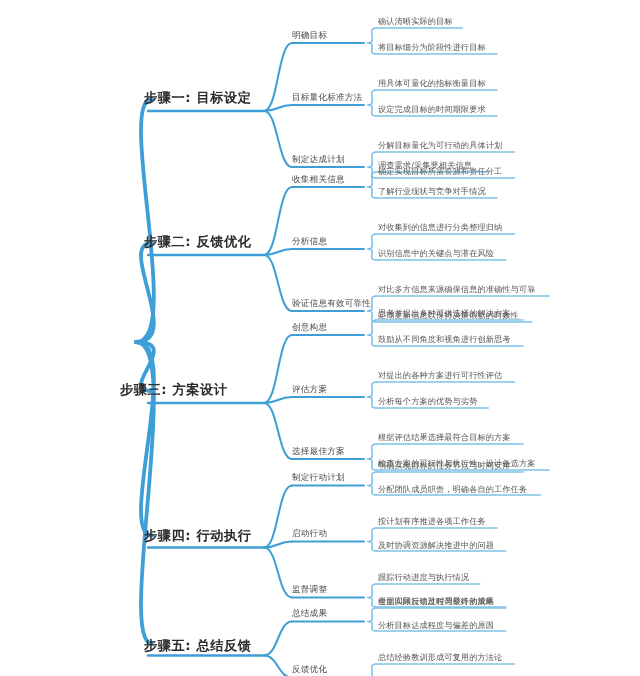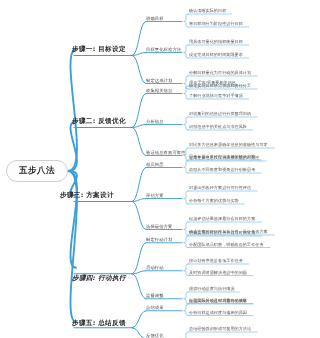--- a/index.html
+++ b/index.html
@@ -136,21 +136,20 @@
       <path d="M 188 304 L 252.89999999999998 304" fill="none" stroke="#7ec2e8" stroke-width="0.7" stroke-linecap="round"></path>
       <path d="M 184 310.75 C 189 310.75 183 315.5 188 315.5" fill="none" stroke="#7ec2e8" stroke-width="0.8" stroke-linecap="round"></path>
       <path d="M 188 315.5 L 252.89999999999998 315.5" fill="none" stroke="#7ec2e8" stroke-width="0.7" stroke-linecap="round"></path>
       <path d="M 132 327.75 C 139 327.75 139 338.75 146 338.75" fill="none" stroke="#3d9fd6" stroke-width="1" stroke-linecap="round"></path>
       <path d="M 146 338.75 L 182 338.75" fill="none" stroke="#3d9fd6" stroke-width="0.9" stroke-linecap="round"></path>
       <path d="M 184 338.75 C 189 338.75 183 332 188 332" fill="none" stroke="#7ec2e8" stroke-width="0.8" stroke-linecap="round"></path>
       <path d="M 188 332 L 257.25 332" fill="none" stroke="#7ec2e8" stroke-width="0.7" stroke-linecap="round"></path>
       <path d="M 184 338.75 C 189 338.75 183 343.5 188 343.5" fill="none" stroke="#7ec2e8" stroke-width="0.8" stroke-linecap="round"></path>
       <path d="M 188 343.5 L 265.95 343.5" fill="none" stroke="#7ec2e8" stroke-width="0.7" stroke-linecap="round"></path>
     </svg>
-  <div class="node root">五步八法</div>
   <div id="nodes">
       <div class="node step" style="left: 72px; top: 43.5px; width: 62px;">步骤一: 目标设定</div>
       <div class="node sub" style="left: 146px; top: 12.5px; width: 40px;">明确目标</div>
       <div class="node leaf" style="left: 188px; top: 6px; width: 49.15px;">确认清晰实际的目标</div>
       <div class="node leaf" style="left: 188px; top: 19px; width: 66.55px;">将目标细分为阶段性进行目标</div>
       <div class="node sub" style="left: 146px; top: 43.5px; width: 40px;">目标量化标准方法</div>
       <div class="node leaf" style="left: 188px; top: 37px; width: 66.55px;">用具体可量化的指标衡量目标</div>
       <div class="node leaf" style="left: 188px; top: 50px; width: 66.55px;">设定完成目标的时间期限要求</div>
       <div class="node sub" style="left: 146px; top: 74.5px; width: 40px;">制定达成计划</div>
       <div class="node leaf" style="left: 188px; top: 68px; width: 75.25px;">分解目标量化为可行动的具体计划</div>
@@ -168,21 +167,21 @@
       <div class="node step" style="left: 60px; top: 189.5px; width: 62px;">步骤三: 方案设计</div>
       <div class="node sub" style="left: 146px; top: 158.5px; width: 40px;">创意构思</div>
       <div class="node leaf" style="left: 188px; top: 152px; width: 79.6px;">思考并提出多种可供选择的解决方案</div>
       <div class="node leaf" style="left: 188px; top: 165px; width: 79.6px;">鼓励从不同角度和视角进行创新思考</div>
       <div class="node sub" style="left: 146px; top: 189.5px; width: 40px;">评估方案</div>
       <div class="node leaf" style="left: 188px; top: 183px; width: 75.25px;">对提出的各种方案进行可行性评估</div>
       <div class="node leaf" style="left: 188px; top: 196px; width: 62.2px;">分析每个方案的优势与劣势</div>
       <div class="node sub" style="left: 146px; top: 220.5px; width: 40px;">选择最佳方案</div>
       <div class="node leaf" style="left: 188px; top: 214px; width: 79.6px;">根据评估结果选择最符合目标的方案</div>
       <div class="node leaf" style="left: 188px; top: 227px; width: 92.65px;">检查方案的可行性与执行性，设计备选方案</div>
-      <div class="node step" style="left: 72px; top: 272px; width: 62px; font-style: italic;">步骤四: 行动执行</div>
+      <div class="node step" style="left: 72px; top: 262px; width: 62px;">步骤四: 行动执行</div>
       <div class="node sub" style="left: 146px; top: 233.75px; width: 40px;">制定行动计划</div>
       <div class="node leaf" style="left: 188px; top: 228px; width: 79.6px;">明确实现目标的任务节点与时间安排</div>
       <div class="node leaf" style="left: 188px; top: 239.5px; width: 88.3px;">分配团队成员职责，明确各自的工作任务</div>
       <div class="node sub" style="left: 146px; top: 261.75px; width: 40px;">启动行动</div>
       <div class="node leaf" style="left: 188px; top: 256px; width: 66.55px;">按计划有序推进各项工作任务</div>
       <div class="node leaf" style="left: 188px; top: 267.5px; width: 70.9px;">及时协调资源解决推进中的问题</div>
       <div class="node sub" style="left: 146px; top: 289.75px; width: 40px;">监督调整</div>
       <div class="node leaf" style="left: 188px; top: 284px; width: 57.85px;">跟踪行动进度与执行情况</div>
       <div class="node leaf" style="left: 188px; top: 295.5px; width: 70.9px;">根据实际反馈及时调整行动策略</div>
       <div class="node step" style="left: 72px; top: 317px; width: 62px;">步骤五: 总结反馈</div>

